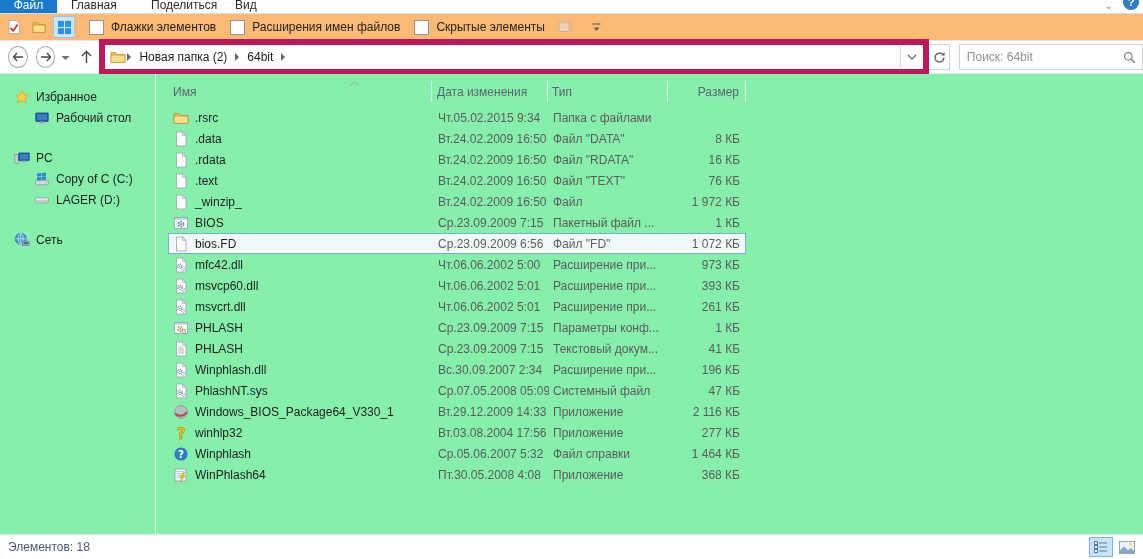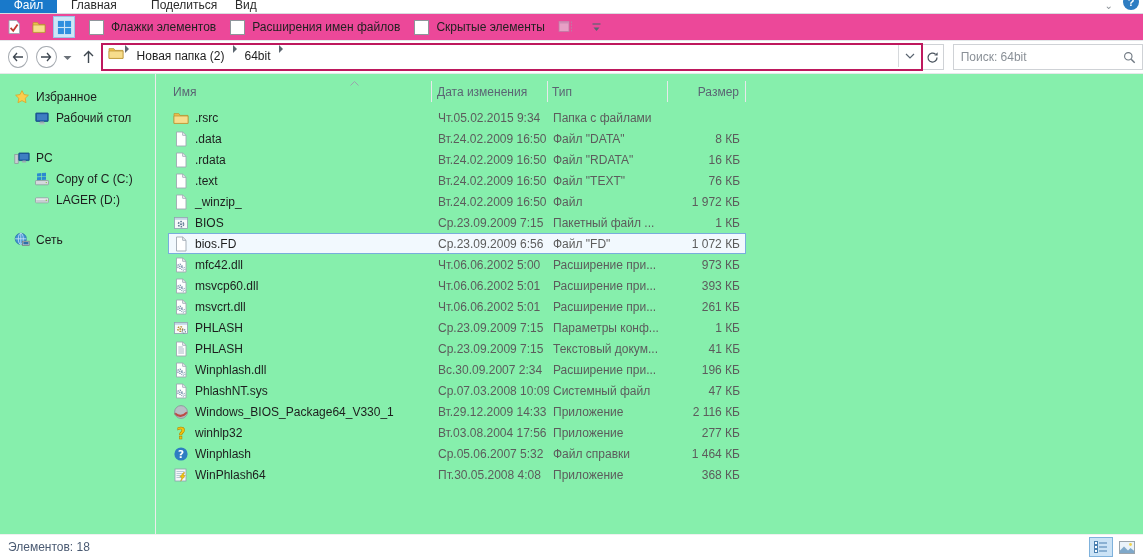--- a/index.html
+++ b/index.html
@@ -10,33 +10,33 @@
   
   .tabs{position:absolute;left:0;top:0;right:0;height:13px;background:#fff;border-bottom:1px solid #d9dce0;overflow:hidden;}
   .tab{position:absolute;top:-3px;height:16px;line-height:16px;padding:0 13px;color:#2b2b2b;cursor:default;}
   .tab-file{left:0;width:31px;text-align:center;background:#1979CA;color:#fff;}
   .tab-1{left:58px;}.tab-2{left:138px;}.tab-3{left:222px;}
   .win-ctl{position:absolute;top:0;}
   .help-circle{right:4px;top:-6px;width:16px;height:16px;border-radius:50%;background:#2E7DC2;color:#fff;
     font-weight:bold;font-size:11px;text-align:center;line-height:17px;}
   .chevron-min{right:30px;top:1px;color:#8a9096;font-size:10px;line-height:10px;}
   
-  .toolbar{position:absolute;left:0;top:14px;right:0;height:26px;display:flex;align-items:center;background:#ec4899;border-bottom:1px solid #e4e6e9;}
+  .toolbar{position:absolute;left:0;top:14px;right:0;height:26px;display:flex;align-items:center;background:#fdba74;border-bottom:1px solid #e4e6e9;}
   .tb-icon{display:inline-flex;align-items:center;justify-content:center;width:22px;height:22px;margin-left:3px;}
   .tb-icon.sel{background:#CDE6F7;border:1px solid #98C6E9;width:20px;height:20px;}
   .cb{display:flex;align-items:center;margin-left:14px;}
   .cb .box{width:13px;height:13px;border:1px solid #8f959b;background:#fff;margin-right:7px;}
   .cb .lbl{color:#222;}
   .ribbon-dd{margin-left:14px;display:inline-flex;}
   
   .addr-row{position:absolute;left:0;top:41px;right:0;height:32px;display:flex;align-items:center;background:#fff;border-bottom:1px solid #e6e8ea;}
   .circ{width:20px;height:20px;border:1px solid #a6abb1;border-radius:50%;display:inline-flex;align-items:center;justify-content:center;margin-left:8px;background:#fff;}
   .hist-dd{margin:0 2px 0 6px;}
   .up-btn{margin:0 6px 0 8px;display:inline-flex;}
-  .addr-box{flex:0 0 auto;width:818px;height:24px;border:2px solid #be185d;display:flex;align-items:flex-start;background:#fff;}
+  .addr-box{flex:0 0 auto;width:818px;height:24px;border:6px solid #be185d;display:flex;align-items:center;background:#fff;}
   .addr-box .foldico{margin-left:5px;display:inline-flex;}
   .crumb{padding:0 7px;color:#1d1d1d;line-height:22px;}
   .crumb-sep{width:0;height:0;border-left:4px solid #5c6670;border-top:4px solid transparent;border-bottom:4px solid transparent;margin:0 1px;}
   .addr-spacer{flex:1;}
   .addr-dd{width:22px;height:22px;border-left:1px solid #d6d9dc;display:inline-flex;align-items:center;justify-content:center;}
   .refresh-btn{width:22px;height:24px;border:1px solid #cfd2d6;border-left:none;display:inline-flex;align-items:center;justify-content:center;background:#fff;}
   .search-box{margin-left:9px;width:206px;height:24px;border:1px solid #cfd2d6;display:flex;align-items:center;background:#fff;}
   .search-box .ph{flex:1;padding-left:7px;color:#8a9097;}
   .search-box .mag{margin-right:6px;display:inline-flex;}
   
@@ -488,21 +488,21 @@
                   <path d="M3.5 1h6.2L13 4.3V15H3.5z" fill="#fff" stroke="#9FA8B2" stroke-width="0.9"></path>
                   <path d="M9.7 1v3.3H13" fill="none" stroke="#9FA8B2" stroke-width="0.9"></path>
                   <circle cx="6.8" cy="9.3" r="2.1" fill="none" stroke="#6C89A4" stroke-width="1.3" stroke-dasharray="1.2 1"></circle>
                   <circle cx="6.8" cy="9.3" r="0.8" fill="#6C89A4"></circle>
                   <circle cx="10.3" cy="12" r="1.7" fill="none" stroke="#93A9BD" stroke-width="1.1" stroke-dasharray="1 0.9"></circle>
                   <circle cx="10.3" cy="12" r="0.6" fill="#93A9BD"></circle>
                 </svg>
               </span>
               <span>PhlashNT.sys</span>
             </div>
-            <div class="c c-date">Ср.07.03.2008 10:09</div>
+            <div class="c c-date">Ср.07.05.2008 05:09</div>
             <div class="c c-type">Системный файл</div>
             <div class="c c-size">47 КБ</div>
           </div>
           <div class="row">
             <div class="c c-name">
               <span class="fico">
                 <svg width="16" height="16" viewBox="0 0 16 16">
                   <circle cx="8" cy="8" r="6.4" fill="#B9BFC6"></circle>
                   <path d="M2.4 9.8c2.6 2.7 7.8 2.9 11-.9" stroke="#BC4A43" stroke-width="2.2" fill="none" stroke-linecap="round"></path>
                   <circle cx="8" cy="8" r="6.4" fill="none" stroke="#878E96" stroke-width="0.8"></circle>

